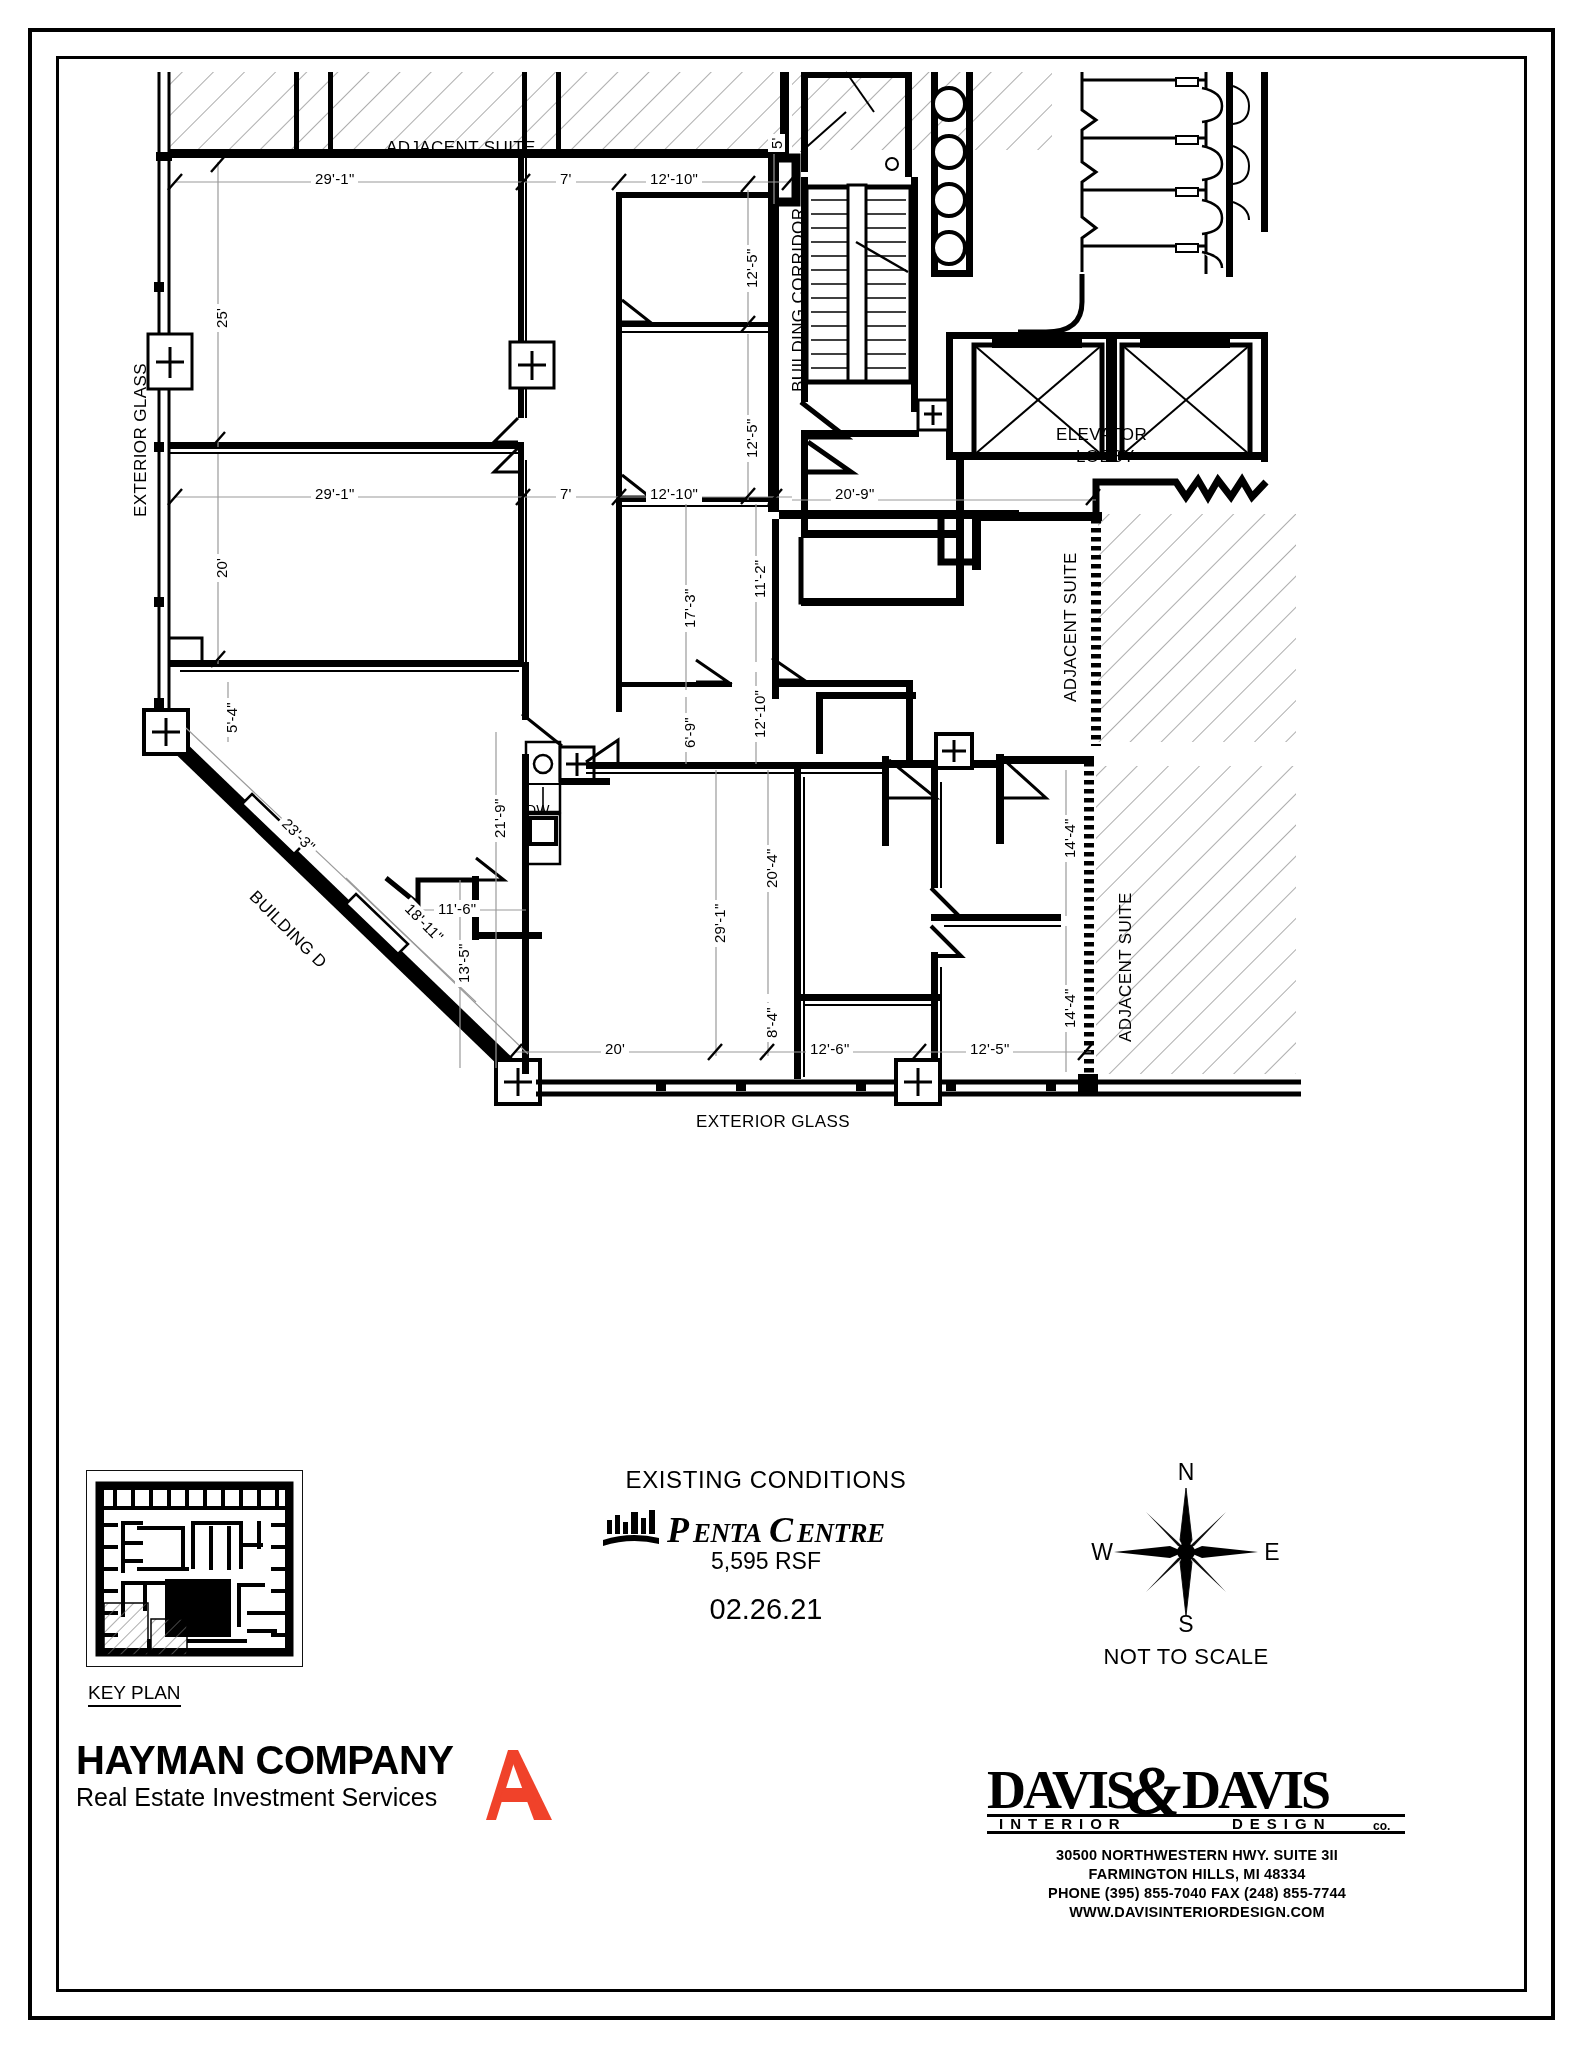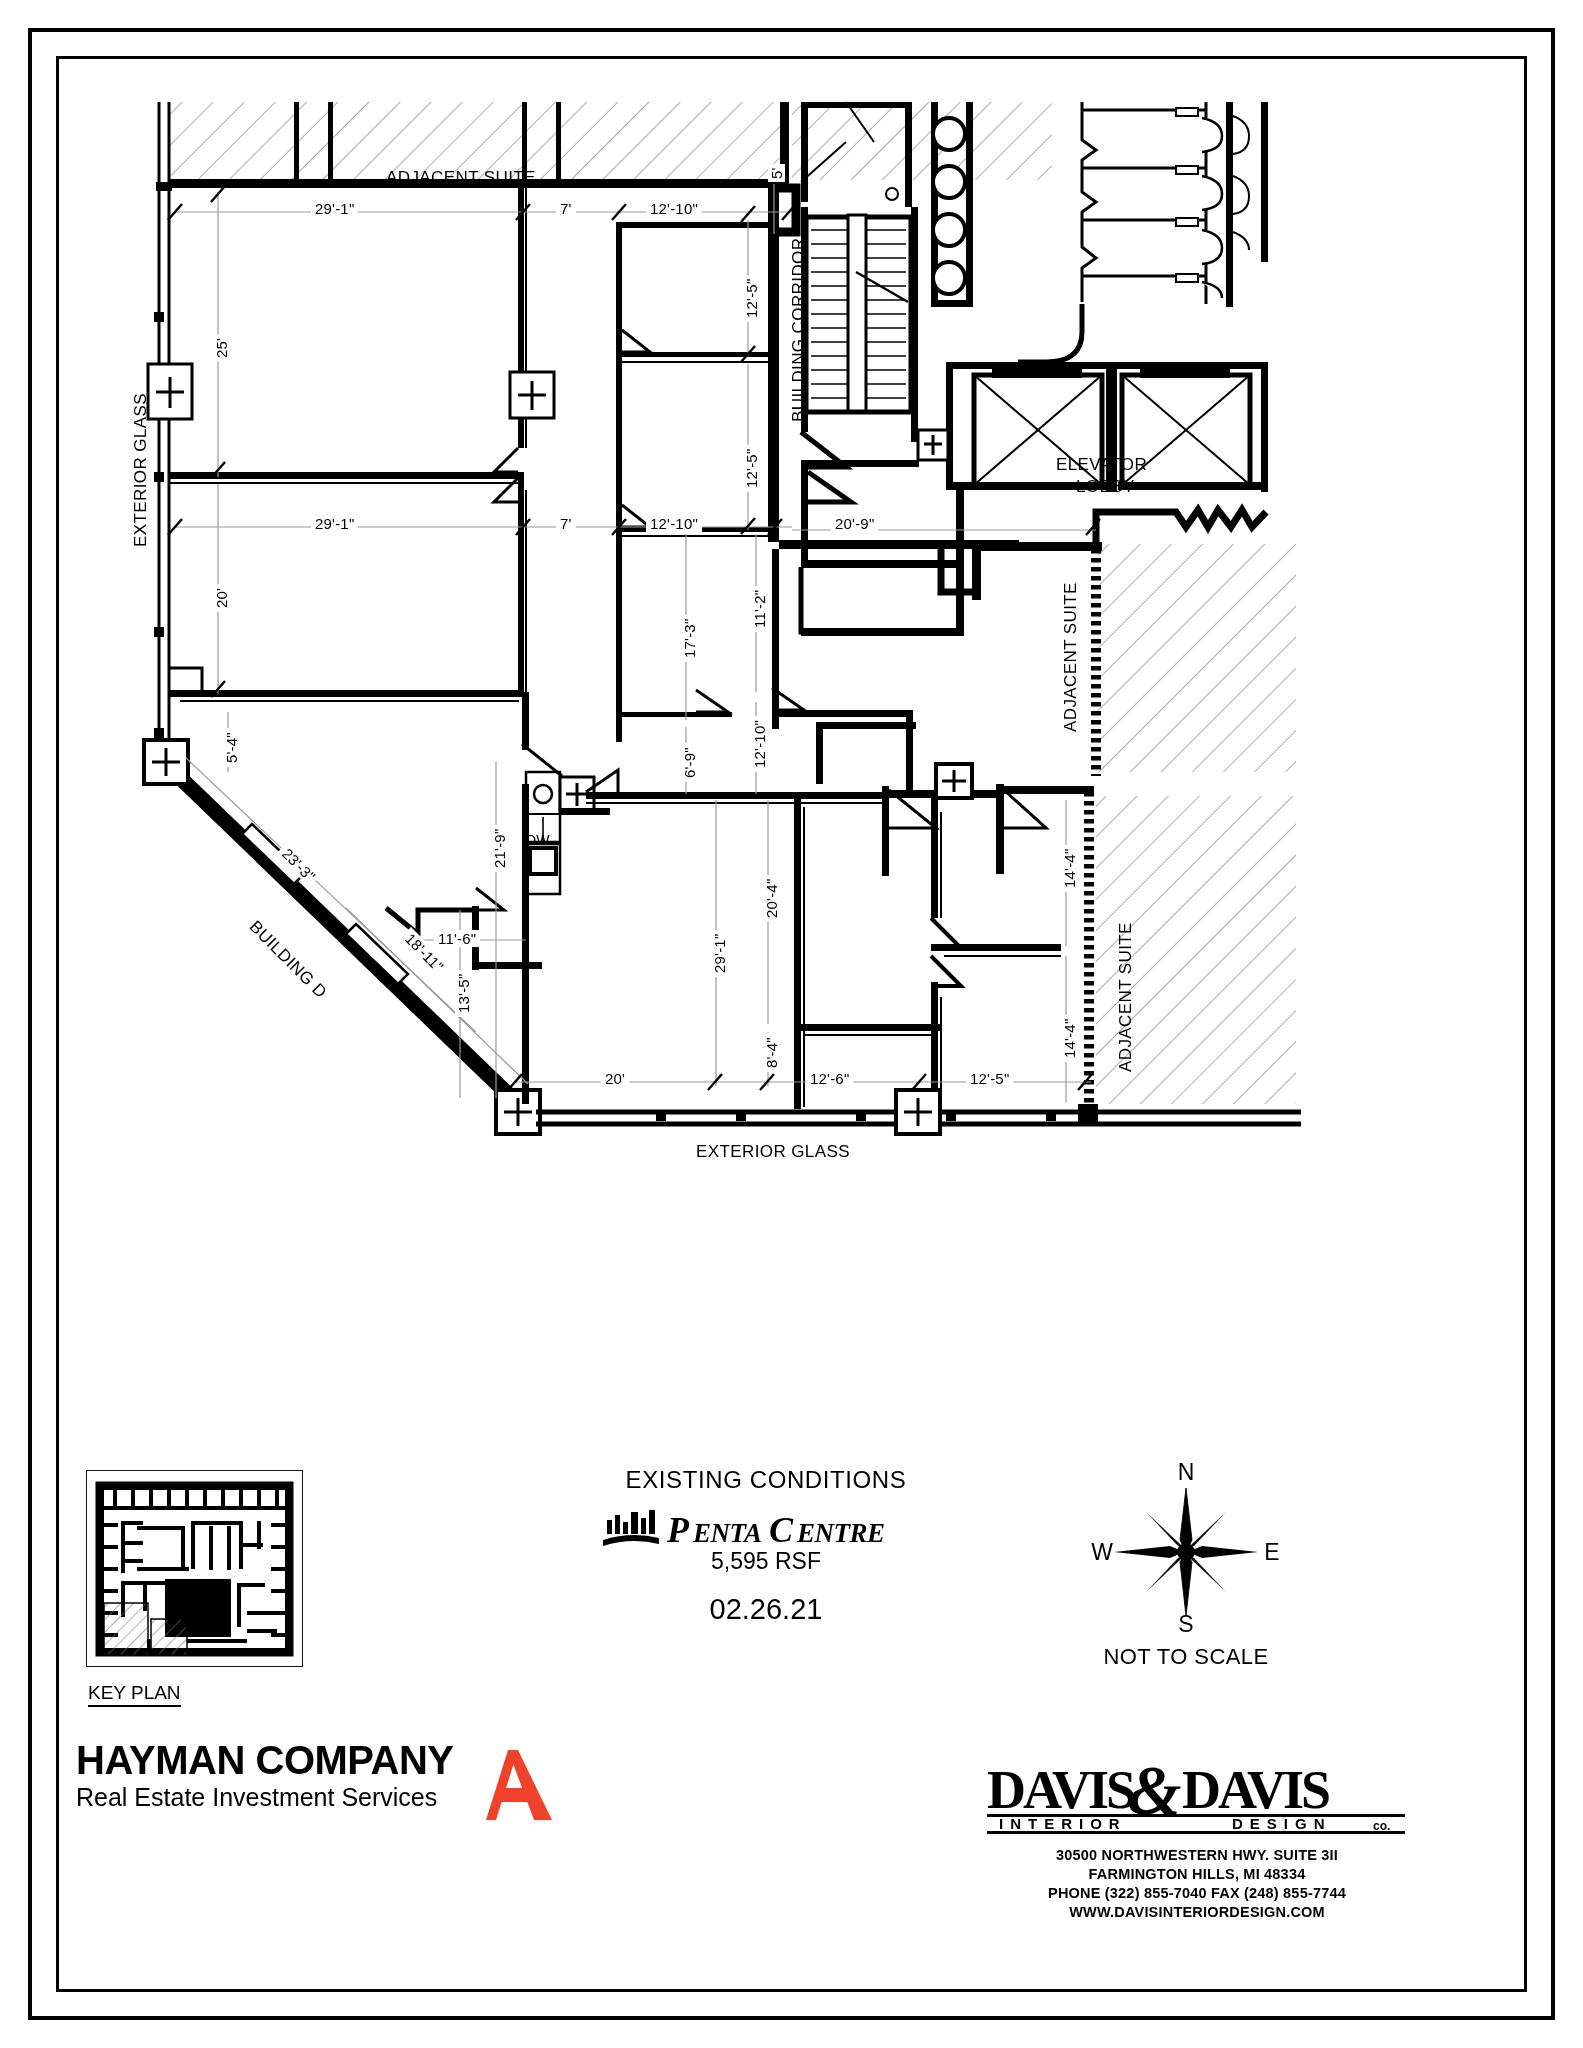--- a/index.html
+++ b/index.html
@@ -5,21 +5,21 @@
 <style>
   html,body{margin:0;padding:0;background:#fff;}
   body{font-family:"Liberation Sans",sans-serif;}
   #page{position:relative;width:1583px;height:2048px;background:#ffffff;overflow:hidden;}
 
   
   #outer-border{position:absolute;left:28px;top:28px;width:1527px;height:1992px;border:4px solid #000;box-sizing:border-box;}
   #inner-border{position:absolute;left:56px;top:56px;width:1471px;height:1936px;border:3px solid #000;box-sizing:border-box;}
 
   
-  #plan{position:absolute;left:56px;top:72px;width:1471px;height:1400px;}
+  #plan{position:absolute;left:56px;top:42px;width:1471px;height:1400px;}
   svg.plansvg{position:absolute;left:0;top:0;width:100%;height:100%;}
 
   
   .lbl{position:absolute;font-family:"Liberation Sans",sans-serif;color:#000;white-space:nowrap;}
   .roomlbl{font-size:17px;letter-spacing:.4px;}
   .dim{font-size:15px;letter-spacing:.2px;}
   .vert{transform-origin:0 0;}
 
   
   #titleblock{position:absolute;left:56px;top:1440px;width:1471px;height:552px;}
@@ -598,19 +598,19 @@
         <text x="205" y="50" font-family="Liberation Serif, serif" font-size="54" font-weight="bold" fill="#000" letter-spacing="-3">DAVIS</text>
         <rect x="10" y="56" width="418" height="3" fill="#000"></rect>
         <rect x="10" y="73" width="418" height="3" fill="#000"></rect>
         <text x="22" y="71" font-family="Liberation Sans, sans-serif" font-size="15" font-weight="bold" fill="#000" letter-spacing="7">INTERIOR</text>
         <text x="255" y="71" font-family="Liberation Sans, sans-serif" font-size="15" font-weight="bold" fill="#000" letter-spacing="7">DESIGN</text>
         <text x="396" y="72" font-family="Liberation Sans, sans-serif" font-size="12" font-weight="bold" fill="#000">co.</text>
       </svg>
       <div class="daddr">
         <div>30500 NORTHWESTERN HWY. SUITE 3II</div>
         <div>FARMINGTON HILLS, MI 48334</div>
-        <div>PHONE (322) 855-7040   FAX (248) 855-7744</div>
+        <div>PHONE (395) 855-7040   FAX (248) 855-7744</div>
         <div>WWW.DAVISINTERIORDESIGN.COM</div>
       </div>
     </div>
 
   </div>
 </div>
 
 </body></html>

